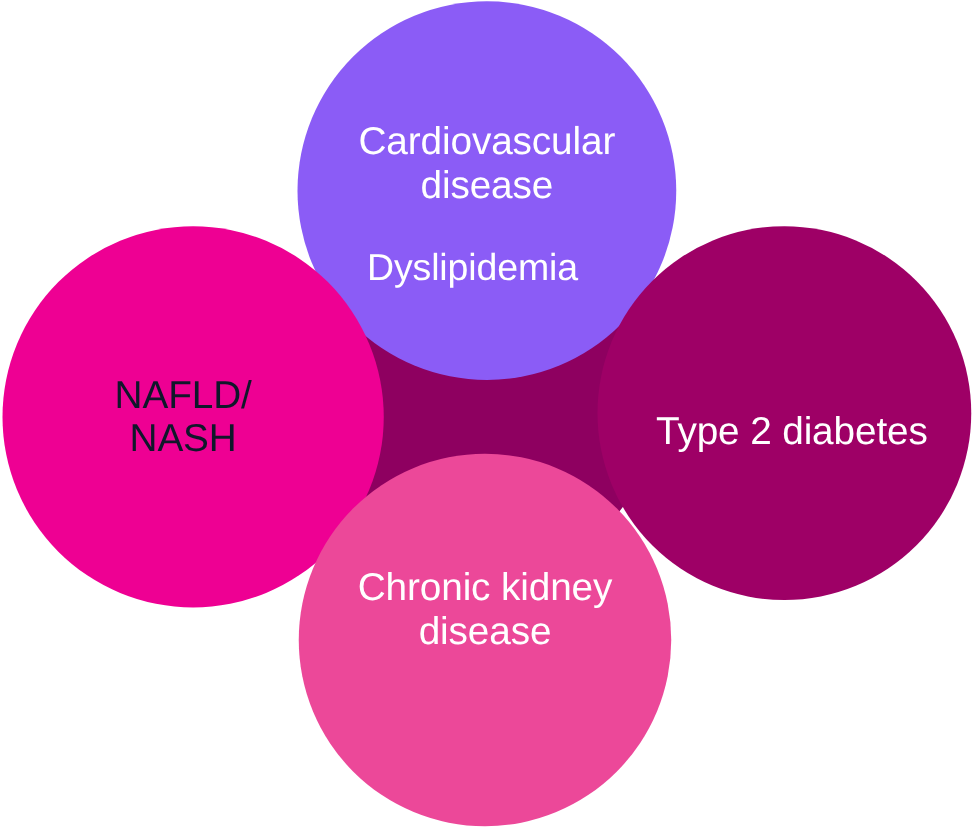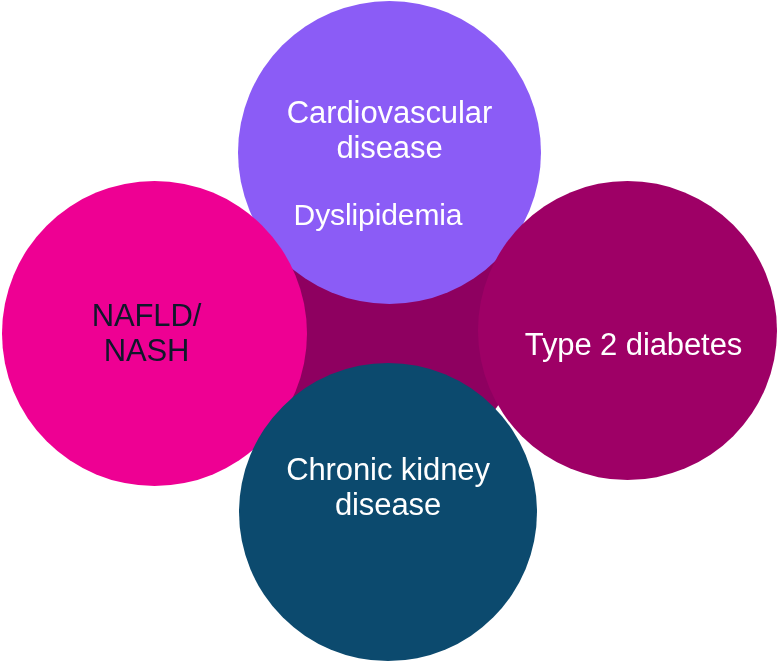--- a/index.html
+++ b/index.html
@@ -137,21 +137,21 @@
 
   <div class="node" id="left-node" style="background: rgb(238, 0, 147);">
     <span class="node-label" style="color: #0f172a;">NAFLD/
 NASH</span>
   </div>
 
   <div class="node" id="right-node" style="background: rgb(158, 0, 102);">
     <span class="node-label" style="color: rgb(255, 255, 255);">Type 2 diabetes</span>
   </div>
 
-  <div class="node" id="bottom-node" style="background: #0c4a6e;">
+  <div class="node" id="bottom-node" style="background: #ec4899;">
     <span class="node-label" style="color: rgb(255, 255, 255);">Chronic kidney
 disease</span>
   </div>
 
   <div id="center-label-layer">
     <span class="node-label" style="color: rgb(255, 255, 255);">Dyslipidemia</span>
   </div>
 
 </div>
 

